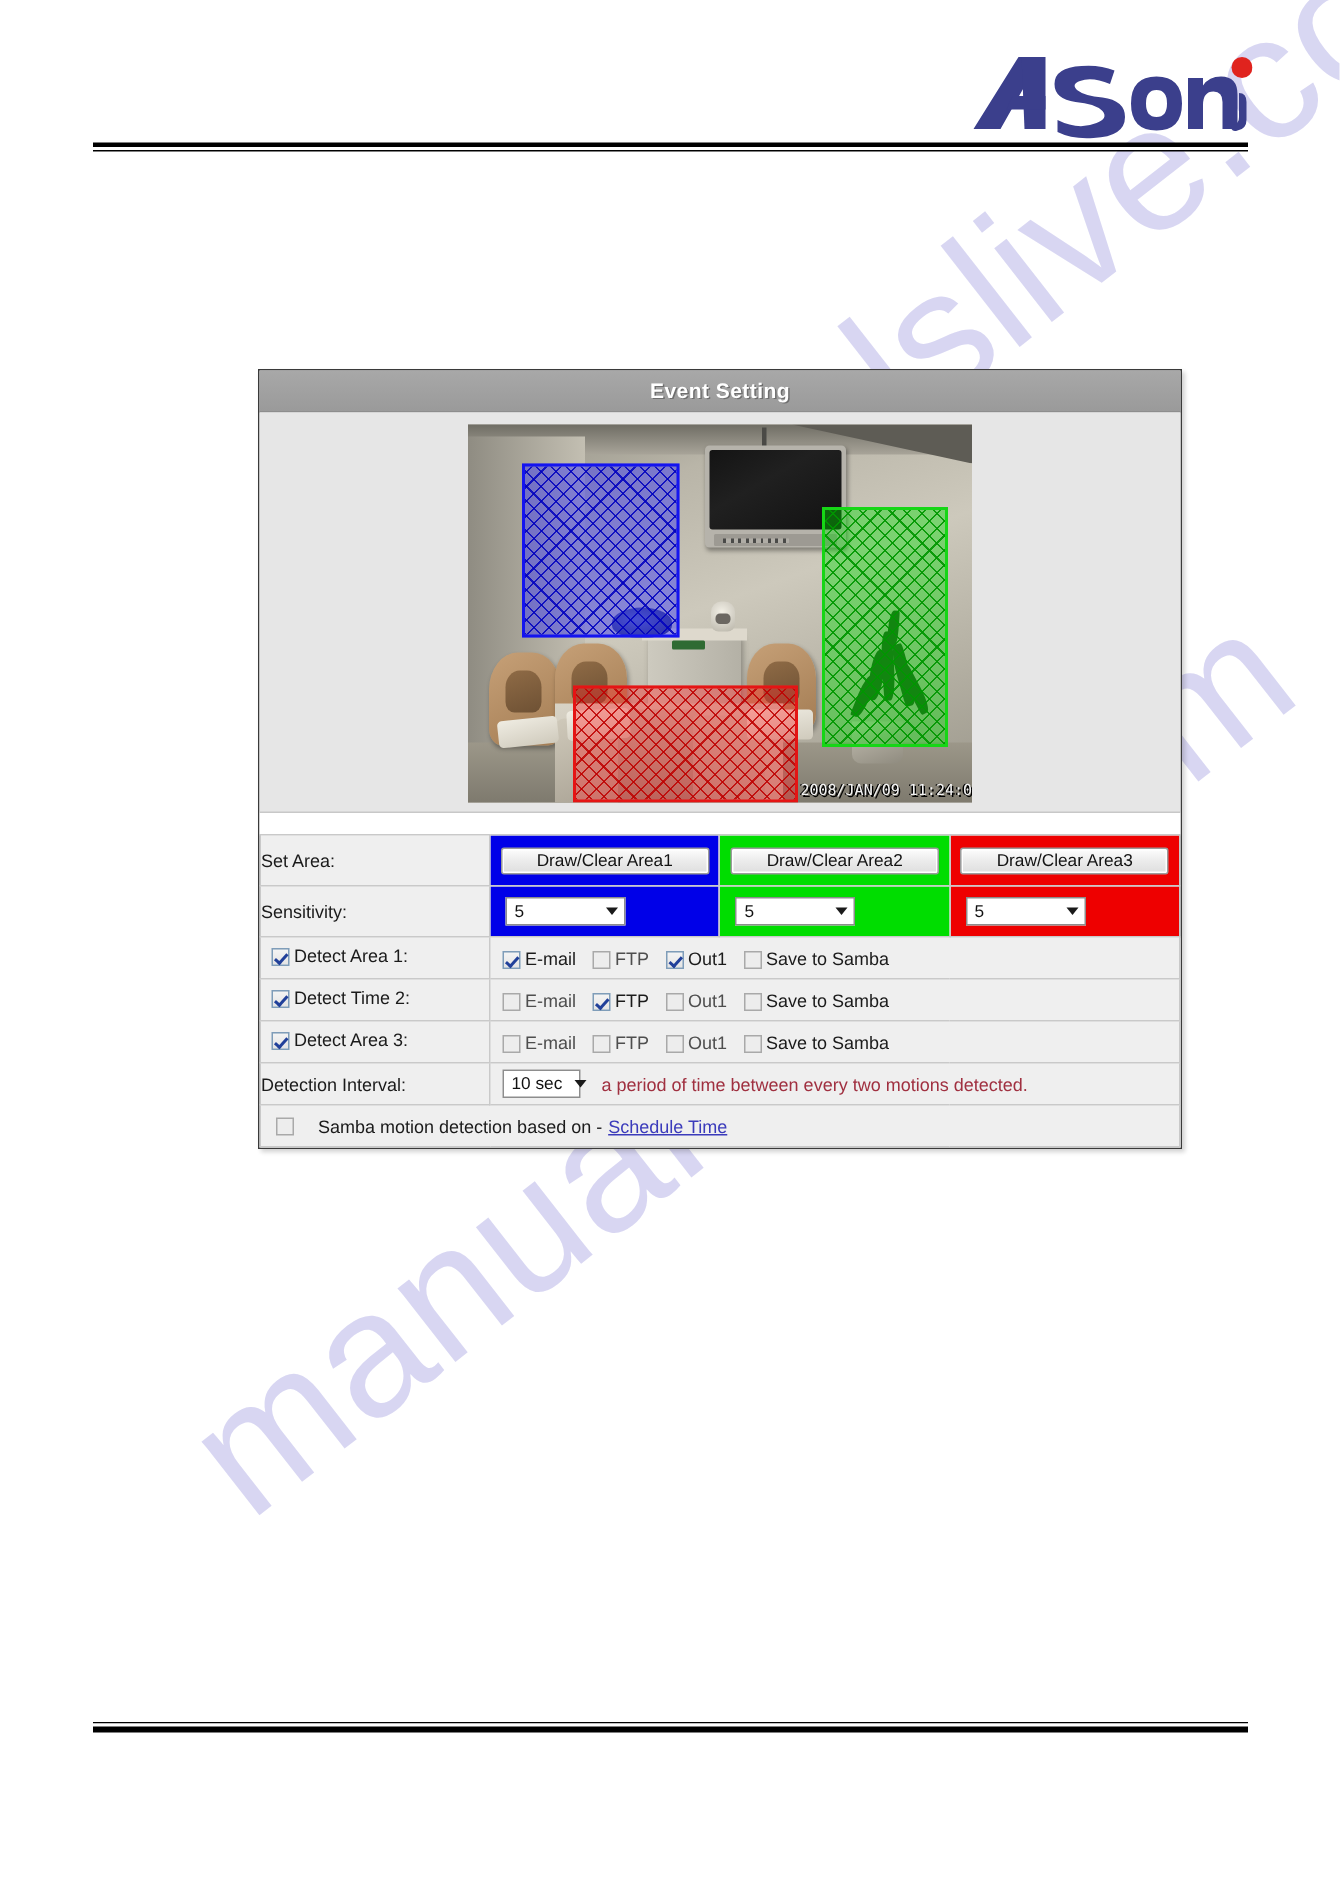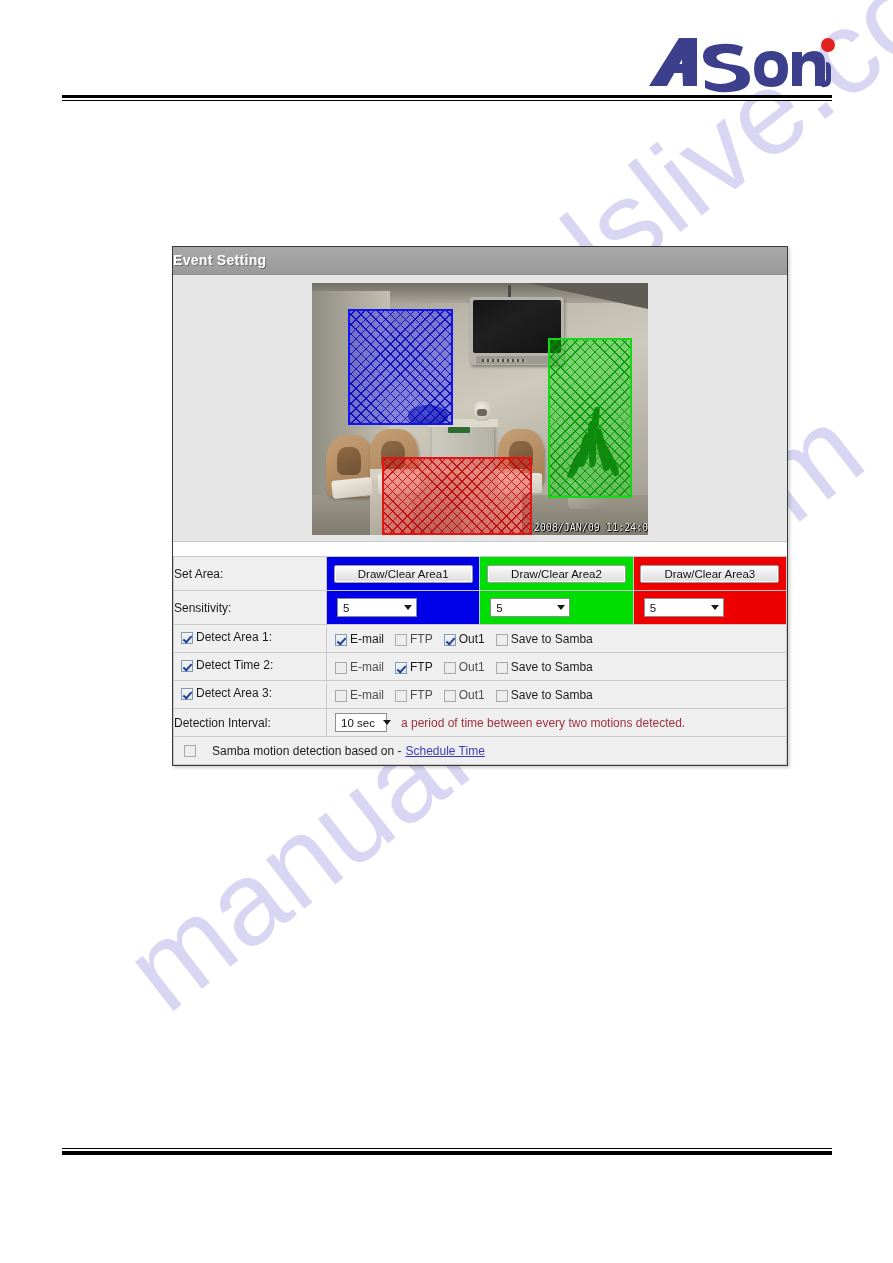--- a/index.html
+++ b/index.html
@@ -95,21 +95,21 @@
     z-index: 8;
     border: 1px solid #3a3a3a;
     background: #ffffff;
     box-sizing: border-box;
     box-shadow: 2px 2px 3px rgba(0,0,0,.18);
   }
 
   .panel-title {
     height: 27px;
     line-height: 27px;
-    text-align: left;
+    text-align: center;
     background: linear-gradient(#a8a8a8, #9a9a9a);
     color: #ffffff;
     font-weight: bold;
     font-size: 14px;
     letter-spacing: .3px;
     text-shadow: 1px 1px 0 #6e6e6e;
     border-bottom: 1px solid #8d8d8d;
   }
 
   

